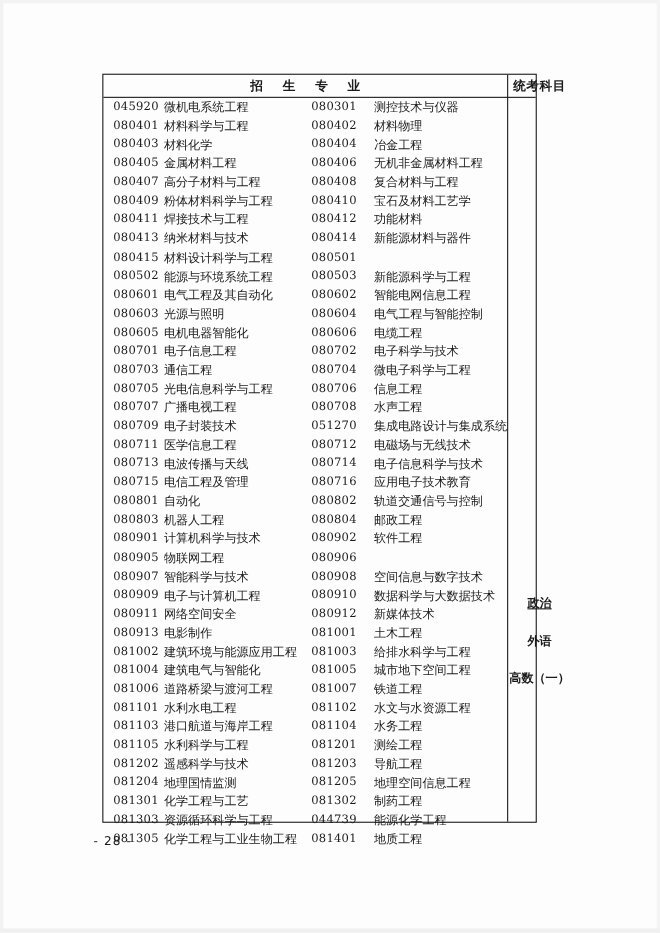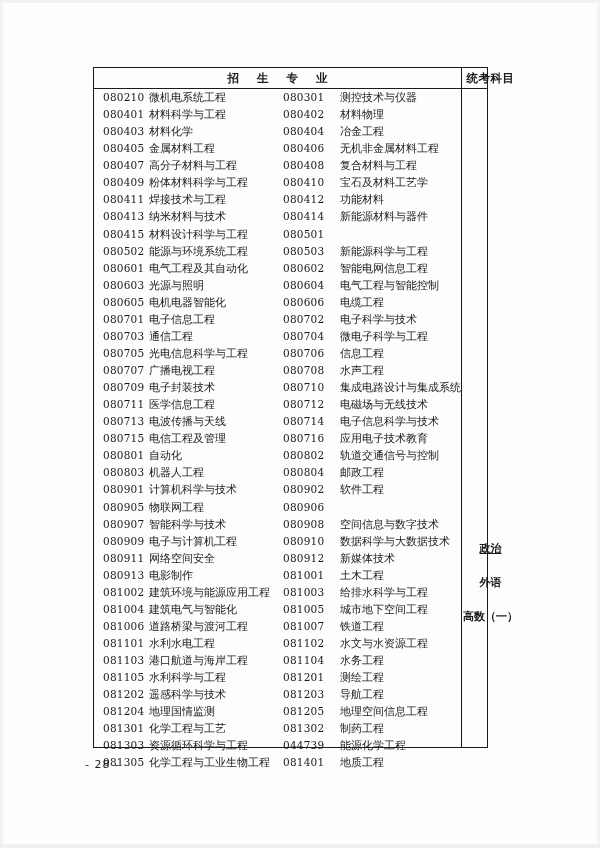--- a/index.html
+++ b/index.html
@@ -200,21 +200,21 @@
     <div class="hdr-row">
       <div class="hdr-major">招 生 专 业</div>
       <div class="hdr-minor">统考科目</div>
     </div>
 
     <div class="vdiv"></div>
 
     <div class="body-area">
       <div class="rows" id="rows-container">
           <div class="row">
-            <span class="c-code1">080210</span>
+            <span class="c-code1">045920</span>
             <span class="c-name1">微机电系统工程</span>
             <span class="c-code2">080301</span>
             <span class="c-name2">测控技术与仪器</span>
           </div>
           <div class="row">
             <span class="c-code1">080401</span>
             <span class="c-name1">材料科学与工程</span>
             <span class="c-code2">080402</span>
             <span class="c-name2">材料物理</span>
           </div>
@@ -303,21 +303,21 @@
           </div>
           <div class="row">
             <span class="c-code1">080707</span>
             <span class="c-name1">广播电视工程</span>
             <span class="c-code2">080708</span>
             <span class="c-name2">水声工程</span>
           </div>
           <div class="row">
             <span class="c-code1">080709</span>
             <span class="c-name1">电子封装技术</span>
-            <span class="c-code2">080710</span>
+            <span class="c-code2">051270</span>
             <span class="c-name2">集成电路设计与集成系统</span>
           </div>
           <div class="row">
             <span class="c-code1">080711</span>
             <span class="c-name1">医学信息工程</span>
             <span class="c-code2">080712</span>
             <span class="c-name2">电磁场与无线技术</span>
           </div>
           <div class="row">
             <span class="c-code1">080713</span>

